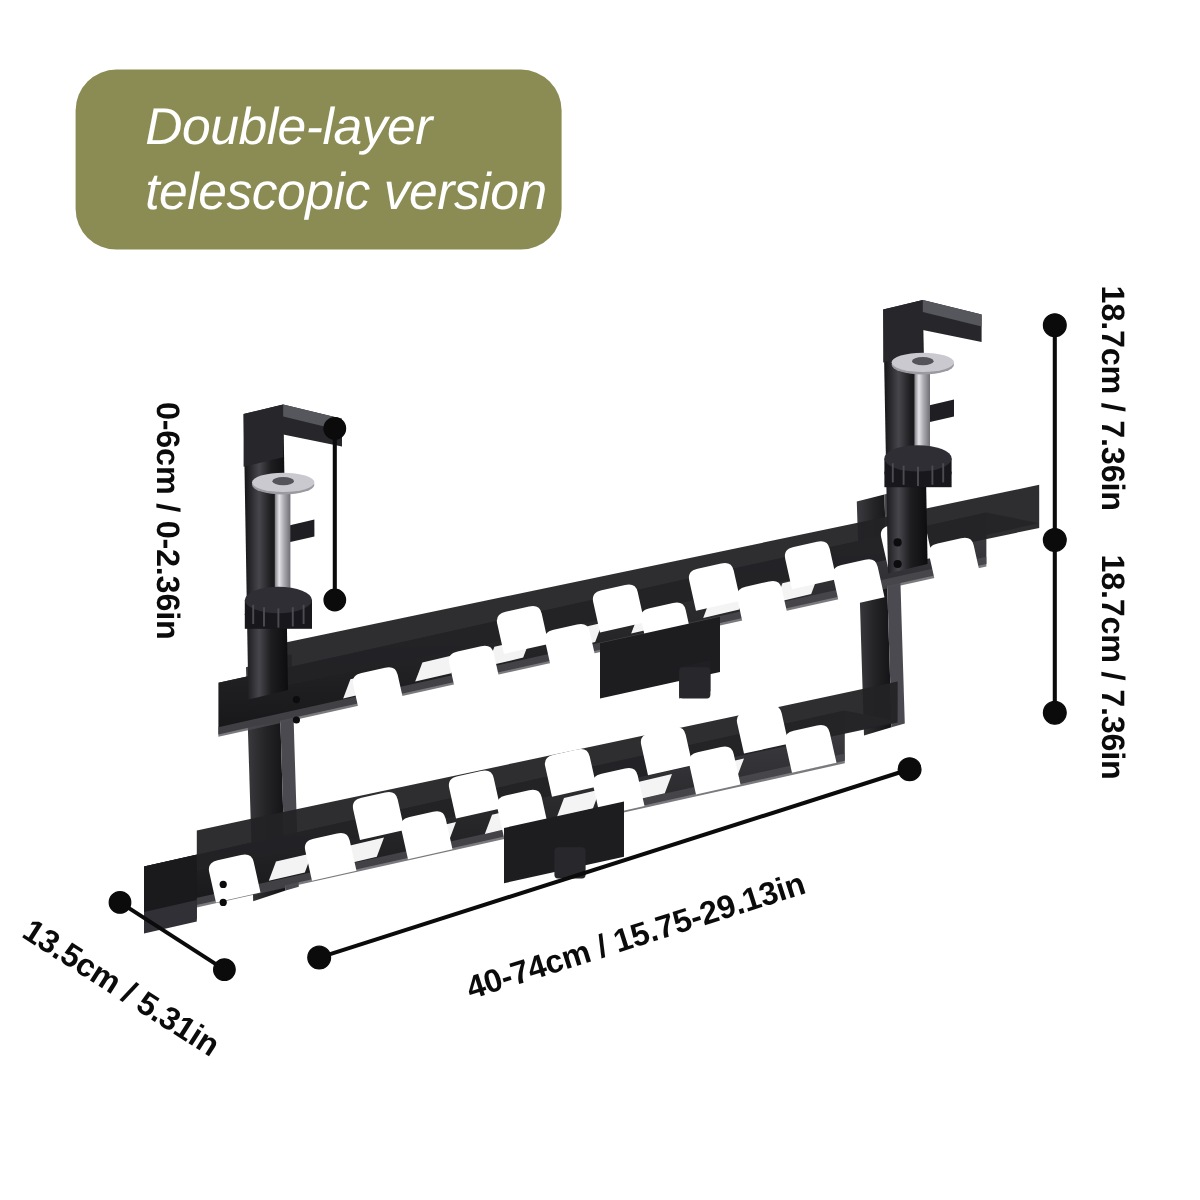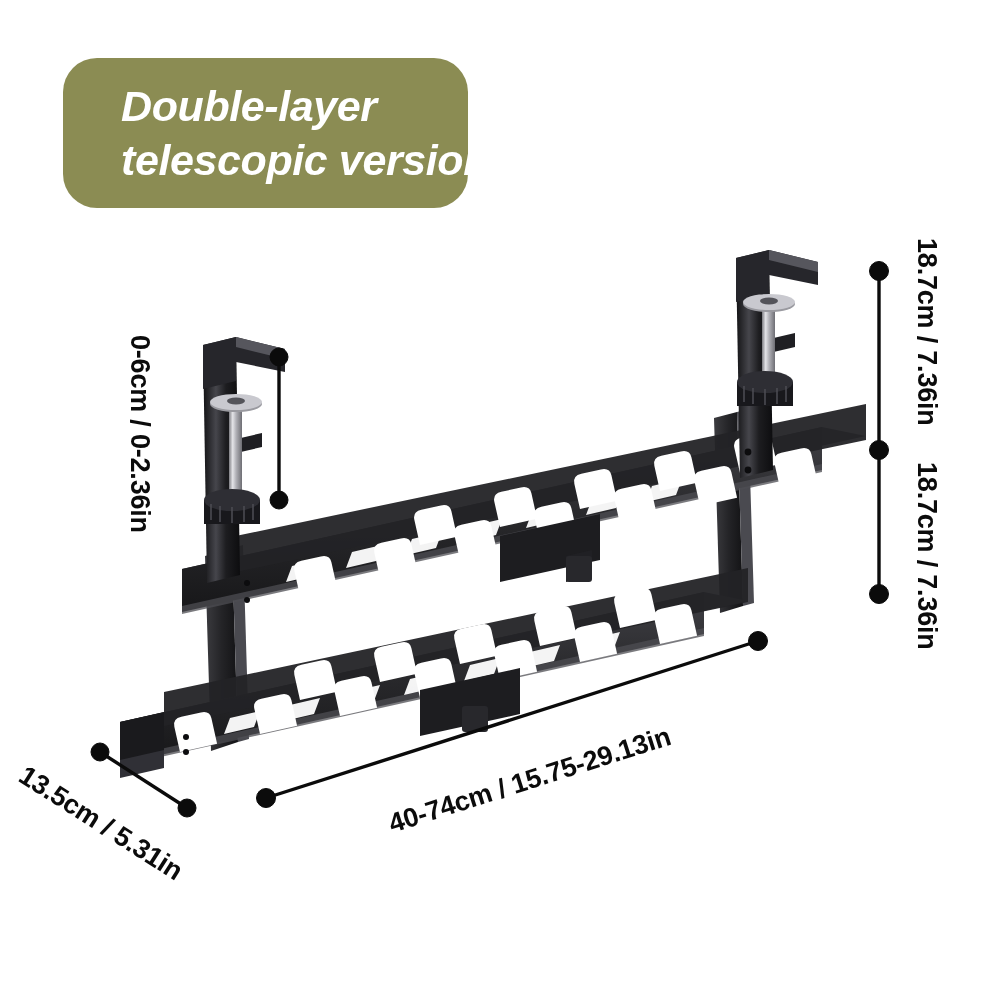--- a/index.html
+++ b/index.html
@@ -8,21 +8,21 @@
 
   #stage{position:absolute;inset:0;width:1000px;height:1000px;background:#ffffff;}
 
   
   .badge{
     position:absolute;left:63px;top:58px;width:405px;height:150px;
     border-radius:34px;display:flex;flex-direction:column;
     justify-content:center;padding:0 0 0 58px;box-sizing:border-box;
   }
   .badge-line{
-    color:#ffffff;font-style:italic;font-weight:bold;
+    color:#ffffff;font-style:italic;font-weight:normal;
     font-size:43px;line-height:54px;letter-spacing:-0.4px;
     white-space:nowrap;
   }
 
   
   .dim-label{
     position:absolute;color:#111111;font-size:27px;font-weight:600;
     white-space:nowrap;letter-spacing:-0.2px;
   }
   .rot90{transform-origin:0 0;transform:rotate(90deg);}

